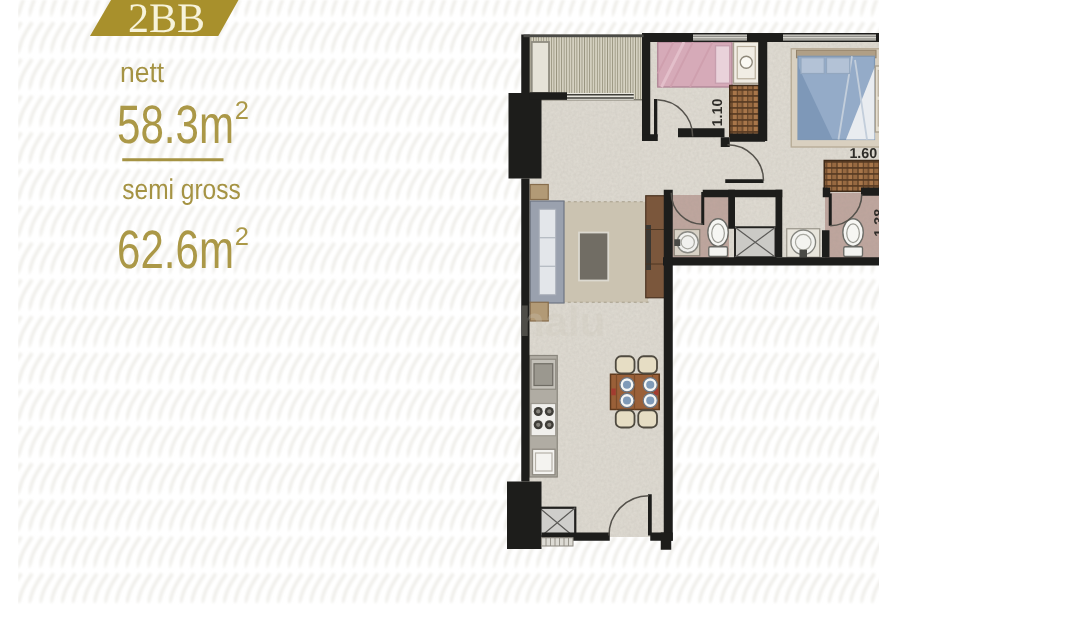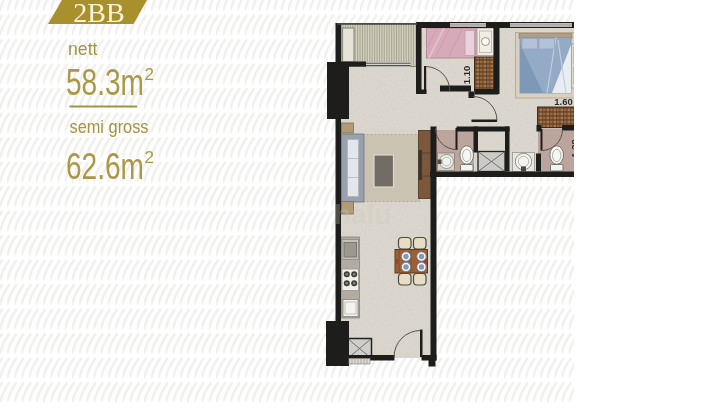--- a/index.html
+++ b/index.html
@@ -1,16 +1,16 @@
 <!DOCTYPE html>
 <html><head>
 <meta charset="utf-8">
 <style>
   html,body{margin:0;padding:0;background:#fff;}
-  #stage{position:relative;width:574px;height:420px;overflow:hidden;font-family:"Liberation Sans",sans-serif;}
+  #stage{position:relative;width:574px;height:420px;overflow:hidden;font-family:"Liberation Sans",sans-serif;margin-left:12px;}
   svg text{font-family:"Liberation Sans",sans-serif;}
 </style>
 </head>
 <body>
 <div id="stage">
 <svg width="720" height="420" viewBox="0 0 720 420">
 <defs>
   <pattern id="wave" width="7.2" height="24.5" patternUnits="userSpaceOnUse" patternTransform="translate(0,12.7)">
     <path d="M-2.4,23.2 C0.6,22.6 0.8,19.5 2.3,15 C3.8,10.5 5.6,8 9.4,2.2 M-9.6,23.2 C-6.6,22.6 -6.4,19.5 -4.9,15 C-3.4,10.5 -1.6,8 2.2,2.2" stroke="#f0efeb" stroke-width="2.4" fill="none"></path>
   </pattern>

